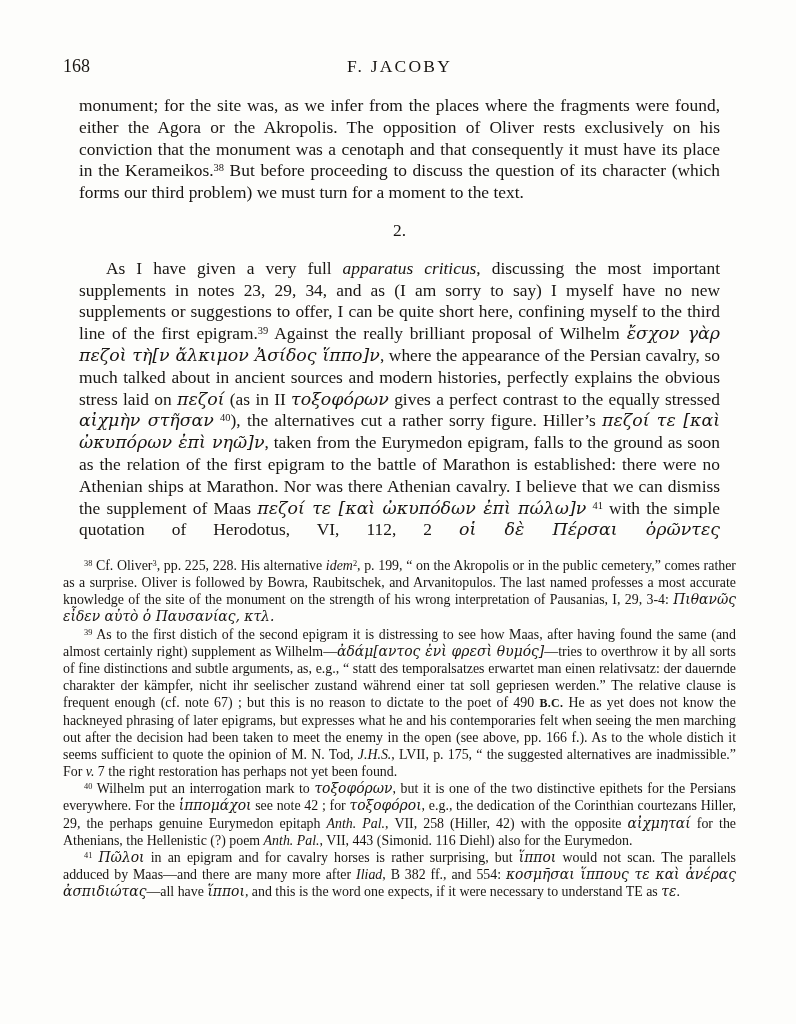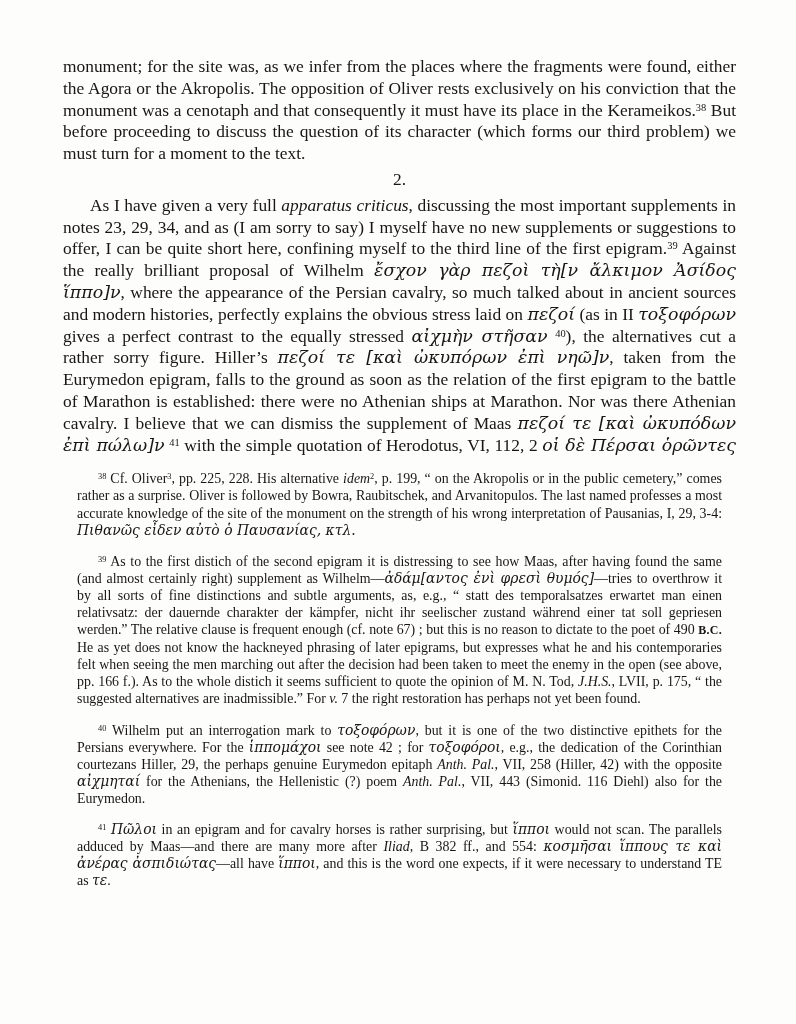--- a/index.html
+++ b/index.html
@@ -33,59 +33,63 @@
   .running-head {
     position: absolute;
     left: 0;
     right: 0;
     top: 0;
     text-align: center;
     font-size: 17.5px;
     letter-spacing: 2.2px;
   }
   .body-text p.body-par {
-    margin: 0;
+    margin: 16px;
     font-size: 17.4px;
     line-height: 21.8px;
     text-align: justify;
   }
   .section-heading {
     text-align: center;
     font-size: 17.4px;
     line-height: 21.8px;
     margin: 4px 0 4px 0;
   }
   .par-indent { text-indent: 27px; }
   .fill-last { text-align-last: justify; }
   .footnotes {
     margin-top: 13px;
     font-size: 13.9px;
     line-height: 17.1px;
     text-align: justify;
   }
   .footnotes p.footnote {
-    margin: 14px;
+    margin: 0;
     text-indent: 21px;
   }
   .seg-i, .seg-g { font-style: italic; }
   .seg-g { font-family: "DejaVu Serif", "Liberation Serif", serif; }
   .seg-sc { font-size: 86%; letter-spacing: 0.3px; font-weight: bold; }
   sup.seg-sup {
     font-size: 60%;
     line-height: 0;
     vertical-align: baseline;
     position: relative;
     top: -0.48em;
   }
 </style>
 </head>
 <body>
 
 <div class="page">
 
+  <header class="page-header">
+    <span class="page-number">168</span>
+    <span class="running-head">F. JACOBY</span>
+  </header>
 
   <main class="body-text">
     <p class="body-par"><span>monument; for the site was, as we infer from the places where the fragments were found, either the Agora or the Akropolis. The opposition of Oliver rests exclusively on his conviction that the monument was a cenotaph and that consequently it must have its place in the Kerameikos.</span><sup class="seg-sup">38</sup><span> But before proceeding to discuss the question of its character (which forms our third problem) we must turn for a moment to the text.</span></p>
 
     <div class="section-heading">2.</div>
 
     <p class="body-par par-indent fill-last"><span>As I have given a very full </span><span class="seg-i">apparatus criticus</span><span>, discussing the most important supplements in notes 23, 29, 34, and as (I am sorry to say) I myself have no new supplements or suggestions to offer, I can be quite short here, confining myself to the third line of the first epigram.</span><sup class="seg-sup">39</sup><span> Against the really brilliant proposal of Wilhelm </span><span class="seg-g">ἔσχον γὰρ πεζοὶ τὴ[ν ἄλκιμον Ἀσίδος ἵππο]ν</span><span>, where the appearance of the Persian cavalry, so much talked about in ancient sources and modern histories, perfectly explains the obvious stress laid on </span><span class="seg-g">πεζοί</span><span> (as in II </span><span class="seg-g">τοξοφόρων</span><span> gives a perfect contrast to the equally stressed </span><span class="seg-g">αἰχμὴν στῆσαν</span><span> </span><sup class="seg-sup">40</sup><span>), the alternatives cut a rather sorry figure. Hiller’s </span><span class="seg-g">πεζοί τε [καὶ ὠκυπόρων ἐπὶ νηῶ]ν</span><span>, taken from the Eurymedon epigram, falls to the ground as soon as the relation of the first epigram to the battle of Marathon is established: there were no Athenian ships at Marathon. Nor was there Athenian cavalry. I believe that we can dismiss the supplement of Maas </span><span class="seg-g">πεζοί τε [καὶ ὠκυπόδων ἐπὶ πώλω]ν</span><span> </span><sup class="seg-sup">41</sup><span> with the simple quotation of Herodotus, VI, 112, 2 </span><span class="seg-g">οἱ δὲ Πέρσαι ὁρῶντες</span></p>
   </main>
 
   <section class="footnotes">

